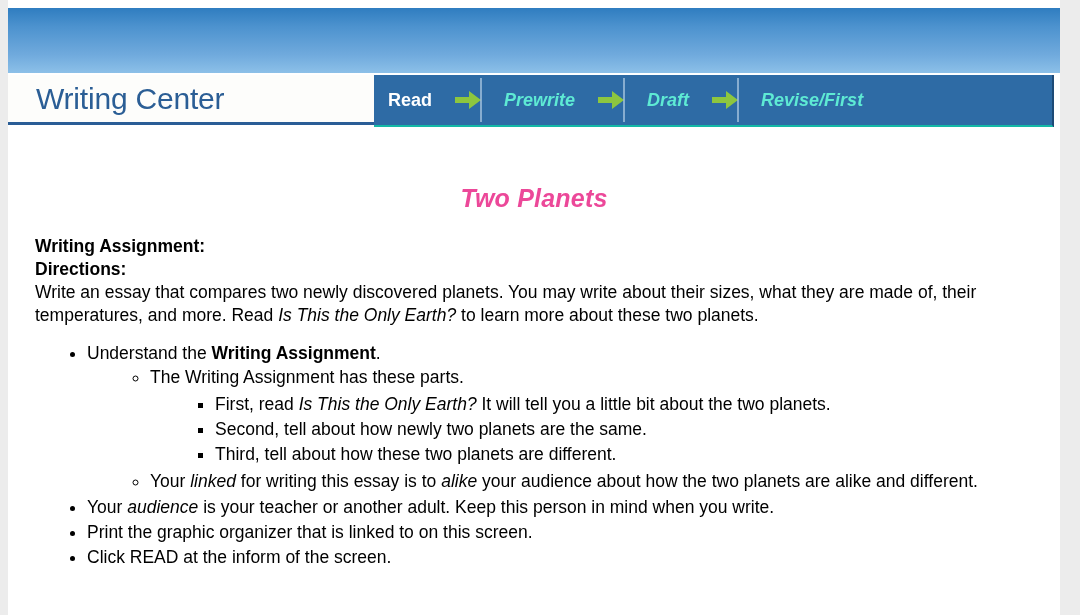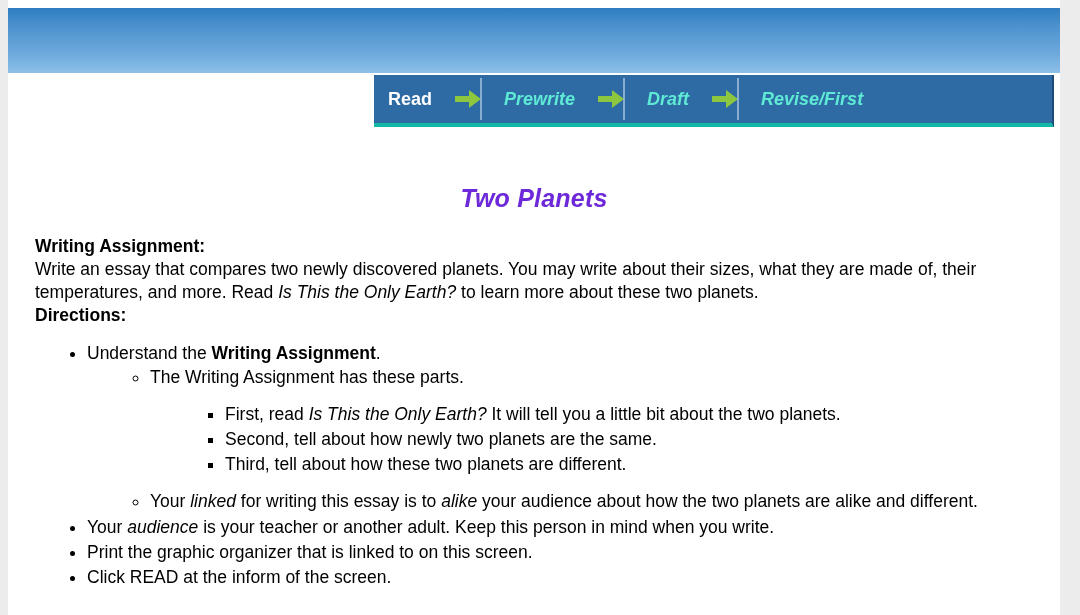--- a/index.html
+++ b/index.html
@@ -75,21 +75,21 @@
     white-space: nowrap;
   }
 
   .navbar {
     position: absolute;
     left: 366px;
     top: 0px;
     width: 680px;
     height: 53px;
     background: #2e6ba5;
-    border-bottom: 5px solid #14b8a6;
+    border-bottom: 3px solid #14b8a6;
     border-right: 2px solid #1d4a76;
     box-sizing: border-box;
     display: flex;
     align-items: center;
   }
 
   .nav-step {
     display: flex;
     align-items: center;
     height: 100%;
@@ -142,21 +142,21 @@
     color: #000000;
   }
 
   .doc-title {
     margin: 0;
     padding-top: 57px;
     text-align: center;
     font-size: 25px;
     font-weight: bold;
     font-style: italic;
-    color: #6d28d9;
+    color: #ec4899;
     letter-spacing: 0.2px;
   }
 
   .doc-inner {
     padding: 0 28px 0 27px;
   }
 
   .para {
     font-size: 17.5px;
     line-height: 1.31;
@@ -170,21 +170,21 @@
     margin: 14px 0 0 0;
     padding-left: 52px;
     list-style-type: disc;
   }
   ul.lvl2 {
     margin: 0;
     padding-left: 63px;
     list-style-type: circle;
   }
   ul.lvl3 {
-    margin: 13px;
+    margin: 3px;
     padding-left: 62px;
     list-style-type: square;
   }
   ul.lvl1 > li,
   ul.lvl2 > li,
   ul.lvl3 > li {
     font-size: 17.5px;
     line-height: 1.38;
     margin: 0;
     padding: 0;
@@ -197,20 +197,23 @@
 <body>
 
 <div id="page">
 
   <div class="sheet"></div>
 
   <div class="banner"></div>
 
   <div class="headerbar">
 
+    <div class="logo-plate">
+      <div class="logo-text">Writing Center</div>
+    </div>
 
     <nav class="navbar">
 
       <div class="nav-step">
         <span class="nav-label active">Read</span>
       </div>
       <div class="nav-arrow">
         <svg width="30" height="24" viewBox="0 0 30 24" aria-hidden="true">
           <path d="M2 9 H16 V3 L28 12 L16 21 V15 H2 Z" fill="#8dc63f"></path>
         </svg>
@@ -244,25 +247,25 @@
   <main class="doc">
 
     <h1 class="doc-title">Two Planets</h1>
 
     <div class="doc-inner">
 
       <p class="para lead">
         <span class="strong">Writing Assignment:</span>
       </p>
 
-      <p class="para"><span>Write an essay that compares two newly discovered planets. You may write about their sizes, what they are made of, their temperatures, and more. Read </span><span class="ital">Is This the Only Earth?</span><span> to learn more about these two planets.</span></p>
-
       <p class="para">
         <span class="strong">Directions:</span>
       </p>
+
+      <p class="para"><span>Write an essay that compares two newly discovered planets. You may write about their sizes, what they are made of, their temperatures, and more. Read </span><span class="ital">Is This the Only Earth?</span><span> to learn more about these two planets.</span></p>
 
       <ul class="lvl1">
 
         <li>
           <span>Understand the </span><span class="strong">Writing Assignment</span><span>.</span>
 
           <ul class="lvl2">
 
             <li>
               <span>The Writing Assignment has these parts.</span>

